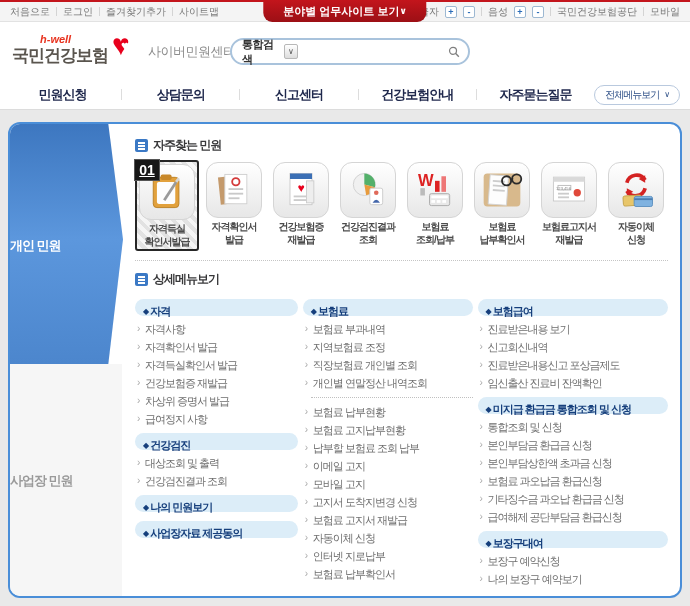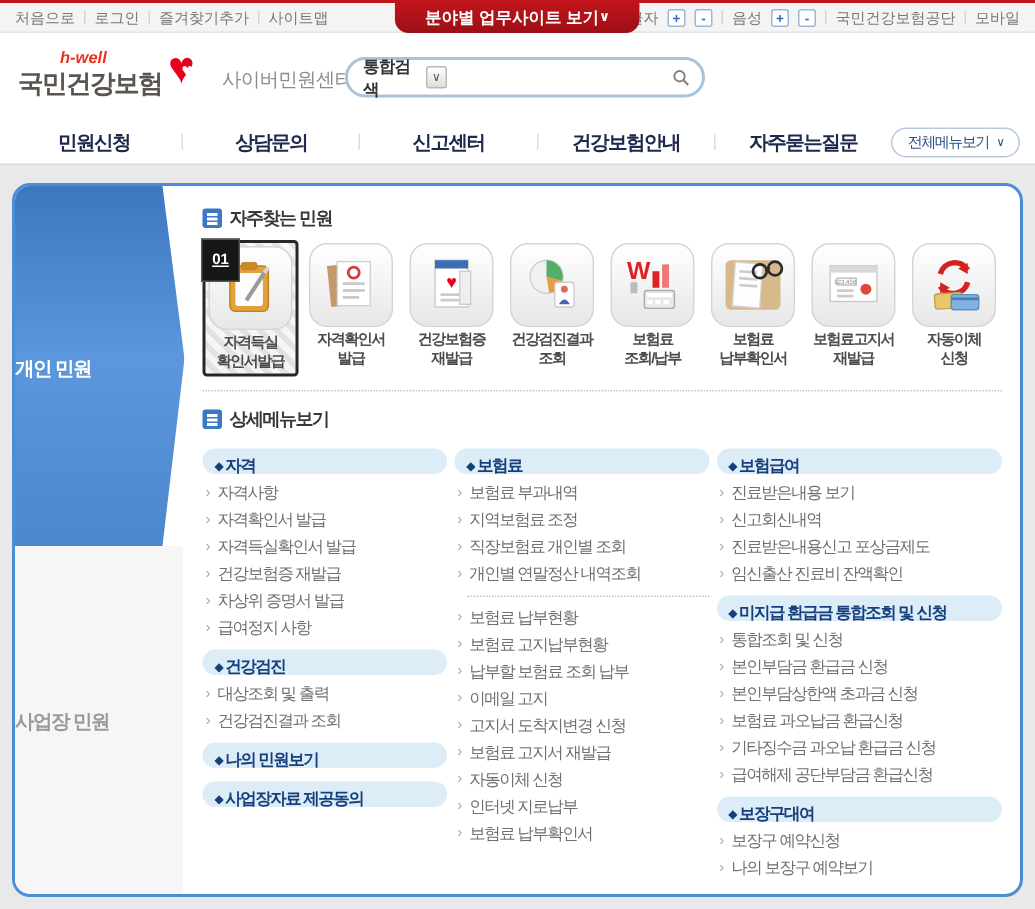--- a/index.html
+++ b/index.html
@@ -55,21 +55,21 @@
   .doc-ico { width:13px; height:13px; background:#3b79c5; border-radius:2px; position:relative; flex:0 0 13px; }
   .doc-ico::before { content:""; position:absolute; left:3px; top:3px; width:7px; height:1.5px; background:#fff; box-shadow:0 3px 0 #fff, 0 6px 0 #fff; }
 
   
   .fav-row { display:flex; justify-content:space-between; margin-bottom:9px; }
   .fav-cell { width:64px; text-align:center; cursor:pointer; position:relative; padding-top:2px; }
   .fav-cell.sel { border:2px solid #262626; border-radius:3px; background:repeating-linear-gradient(45deg,#f5f5f5 0 4px,#e2e2e2 4px 8px); padding:2px 0 1px; }
   .tile { width:56px; height:56px; margin:0 auto 3px; border:1px solid #d5d5d5; border-radius:12px; background:linear-gradient(#ffffff,#e7e7e7); display:flex; align-items:center; justify-content:center; }
   .tile svg { width:44px; height:44px; }
   .fav-label { font-size:10px; font-weight:bold; color:#4c4c4c; line-height:1.25; letter-spacing:-1px; }
-  .badge01 { position:absolute; left:-3px; top:-3px; width:26px; height:29px; background:#161616; border:1px solid #555; color:#fff; font-size:10px; font-weight:bold; display:flex; align-items:center; justify-content:center; z-index:2;text-decoration:underline; }
+  .badge01 { position:absolute; left:-3px; top:-3px; width:26px; height:22px; background:#161616; border:1px solid #555; color:#fff; font-size:14px; font-weight:bold; display:flex; align-items:center; justify-content:center; z-index:2;text-decoration:underline; }
 
   .dotline { border-top:1px dotted #c5c5c5; margin:2px 0 10px; }
 
   
   .menu-cols { display:flex; gap:5px; }
   .mcol { display:flex; flex-direction:column; }
   .mcol-0 { width:165px; } .mcol-1 { width:172px; } .mcol-2 { width:193px; }
   .sec-h { background:#dcedf8; border-radius:9px; height:17px; line-height:17px; padding:4px 8px; font-size:11px; font-weight:bold; color:#163f7c; letter-spacing:-1px; margin:5px 0 4px; white-space:nowrap; cursor:pointer; }
   .sec-h::before { content:"◆"; font-size:8px; margin-right:2px; position:relative; top:-1px; }
   .m-item { font-size:11px; color:#6f6f6f; letter-spacing:-1px; line-height:18px; padding-left:10px; position:relative; cursor:pointer; white-space:nowrap; }
@@ -302,20 +302,21 @@
               <div class="sec-h">보험료</div>
               <div class="m-item">보험료 부과내역</div>
               <div class="m-item">지역보험료 조정</div>
               <div class="m-item">직장보험료 개인별 조회</div>
               <div class="m-item">개인별 연말정산 내역조회</div>
               <div class="m-div"></div>
               <div class="m-item">보험료 납부현황</div>
               <div class="m-item">보험료 고지납부현황</div>
               <div class="m-item">납부할 보험료 조회 납부</div>
               <div class="m-item">이메일 고지</div>
+              <div class="m-item">모바일 고지</div>
               <div class="m-item">고지서 도착지변경 신청</div>
               <div class="m-item">보험료 고지서 재발급</div>
               <div class="m-item">자동이체 신청</div>
               <div class="m-item">인터넷 지로납부</div>
               <div class="m-item">보험료 납부확인서</div>
             </div>
             <div class="mcol mcol-2">
               <div class="sec-h">보험급여</div>
               <div class="m-item">진료받은내용 보기</div>
               <div class="m-item">신고회신내역</div>

